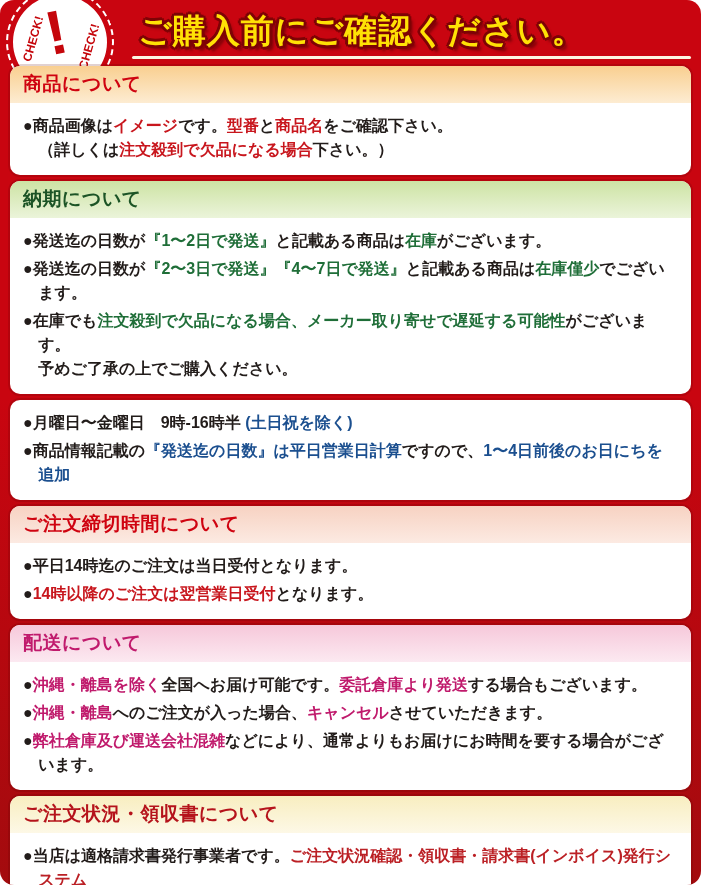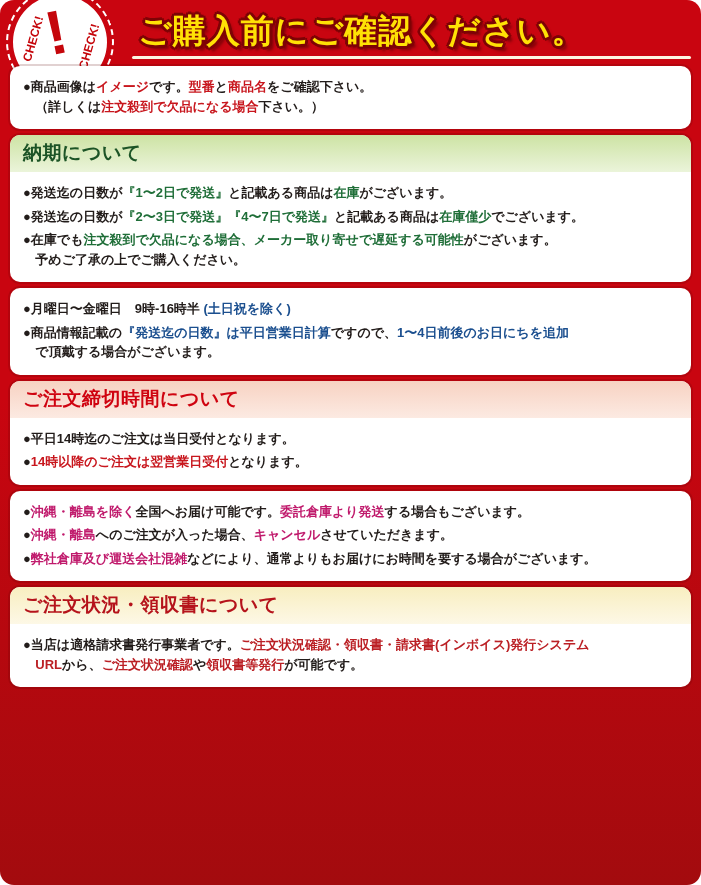--- a/index.html
+++ b/index.html
@@ -31,75 +31,81 @@
     color:var(--badge-red,#c5060b);transform:rotate(10deg);font-weight:bold;
   }
   .badge .check-top{position:absolute;left:7px;top:34px;font-size:12px;color:var(--badge-red,#c5060b);transform:rotate(-52deg);transform-origin:center;letter-spacing:0;}
   .badge .check-bottom{position:absolute;right:5px;bottom:32px;font-size:12px;color:var(--badge-red,#c5060b);transform:rotate(-52deg);transform-origin:center;}
   
   .sections{position:absolute;top:66px;left:10px;right:10px;display:flex;flex-direction:column;gap:6px;}
   .panel{background:#ffffff;border-radius:10px;overflow:hidden;box-shadow:0 0 0 2px rgba(90,0,0,.18);}
   .panel-header{padding:5px 13px 6px 13px;}
   .panel-title{font-size:19px;letter-spacing:.5px;}
   .panel-body{padding:7px 13px 9px 13px;}
-  .bullet{margin:4px 0;font-size:13px;line-height:1.5;color:#221c1a;padding-left:.95em;text-indent:-.95em;}
+  .bullet{margin:4px 0;font-size:16px;line-height:1.5;color:#221c1a;padding-left:.95em;text-indent:-.95em;}
   .accent{color:var(--accent,#c8161d);}
 </style>
 </head>
 <body>
 
 <div class="page" style="--page-red: #c90510; --page-red-dark: #a30b0e; --title-yellow: #ffe105; --title-outline: #7e0305; --underline: #fdf6e3; --badge-red: #c5060b;">
   <div class="topbar">
     <div class="badge">
       <div class="ring"></div>
       <div class="disc"></div>
       <div class="excl">!</div>
       <div class="check-top">CHECK!</div>
       <div class="check-bottom">CHECK!</div>
     </div>
     <div class="main-title">ご購入前にご確認ください。</div>
     <div class="title-underline"></div>
   </div>
 
   <div class="sections">
   <div class="panel" style="--accent: #c8161d;">
+    <div class="panel-header" style="background: linear-gradient(rgb(249, 207, 144), rgb(253, 236, 210));">
+      <span class="panel-title" style="color: rgb(207, 3, 16);">商品について</span>
+    </div>
     <div class="panel-body">
           <p class="bullet"><span class="">●商品画像は</span><span class="accent">イメージ</span><span class="">です。</span><span class="accent">型番</span><span class="">と</span><span class="accent">商品名</span><span class="">をご確認下さい。</span><br><span class="">（詳しくは</span><span class="accent">注文殺到で欠品になる場合</span><span class="">下さい。）</span></p>
         </div>
   </div>
 
   <div class="panel" style="--accent: #1f6e38;">
     <div class="panel-header" style="background: linear-gradient(rgb(205, 227, 164), rgb(235, 244, 218));">
       <span class="panel-title" style="color: rgb(28, 84, 38);">納期について</span>
     </div>
     <div class="panel-body">
           <p class="bullet"><span class="">●発送迄の日数が</span><span class="accent">『1〜2日で発送』</span><span class="">と記載ある商品は</span><span class="accent">在庫</span><span class="">がございます。</span></p>
           <p class="bullet"><span class="">●発送迄の日数が</span><span class="accent">『2〜3日で発送』『4〜7日で発送』</span><span class="">と記載ある商品は</span><span class="accent">在庫僅少</span><span class="">でございます。</span></p>
           <p class="bullet"><span class="">●在庫でも</span><span class="accent">注文殺到で欠品になる場合、メーカー取り寄せで遅延する可能性</span><span class="">がございます。</span><br><span class="">予めご了承の上でご購入ください。</span></p>
         </div>
   </div>
 
   <div class="panel" style="--accent: #1b4f8f;">
     <div class="panel-body">
           <p class="bullet"><span class="">●月曜日〜金曜日　9時-16時半 </span><span class="accent">(土日祝を除く)</span></p>
-          <p class="bullet"><span class="">●商品情報記載の</span><span class="accent">『発送迄の日数』は平日営業日計算</span><span class="">ですので、</span><span class="accent">1〜4日前後のお日にちを追加</span><br><span class="">で頂戴する場合がございます。</span></p>
+          <p class="bullet"><span class="">●商品情報記載の</span><span class="accent">『発送迄の日数』は平日営業日計算</span><span class="">ですので、</span><span class="accent">1〜4日前後のお日にちを追加</span><br></p>
         </div>
   </div>
 
   <div class="panel" style="--accent: #c8161d;">
     <div class="panel-header" style="background: linear-gradient(rgb(247, 210, 194), rgb(252, 234, 226));">
       <span class="panel-title" style="color: rgb(207, 3, 16);">ご注文締切時間について</span>
     </div>
     <div class="panel-body">
           <p class="bullet"><span class="">●平日14時迄のご注文は当日受付となります。</span></p>
           <p class="bullet"><span class="">●</span><span class="accent">14時以降のご注文は翌営業日受付</span><span class="">となります。</span></p>
         </div>
   </div>
 
   <div class="panel" style="--accent: #c01a6c;">
+    <div class="panel-header" style="background: linear-gradient(rgb(246, 200, 218), rgb(252, 233, 241));">
+      <span class="panel-title" style="color: rgb(192, 26, 108);">配送について</span>
+    </div>
     <div class="panel-body">
           <p class="bullet"><span class="">●</span><span class="accent">沖縄・離島を除く</span><span class="">全国へお届け可能です。</span><span class="accent">委託倉庫より発送</span><span class="">する場合もございます。</span></p>
           <p class="bullet"><span class="">●</span><span class="accent">沖縄・離島</span><span class="">へのご注文が入った場合、</span><span class="accent">キャンセル</span><span class="">させていただきます。</span></p>
           <p class="bullet"><span class="">●</span><span class="accent">弊社倉庫及び運送会社混雑</span><span class="">などにより、通常よりもお届けにお時間を要する場合がございます。</span></p>
         </div>
   </div>
 
   <div class="panel" style="--accent: #bb2025;">
     <div class="panel-header" style="background: linear-gradient(rgb(248, 238, 192), rgb(253, 248, 230));">
       <span class="panel-title" style="color: rgb(181, 19, 27);">ご注文状況・領収書について</span>

